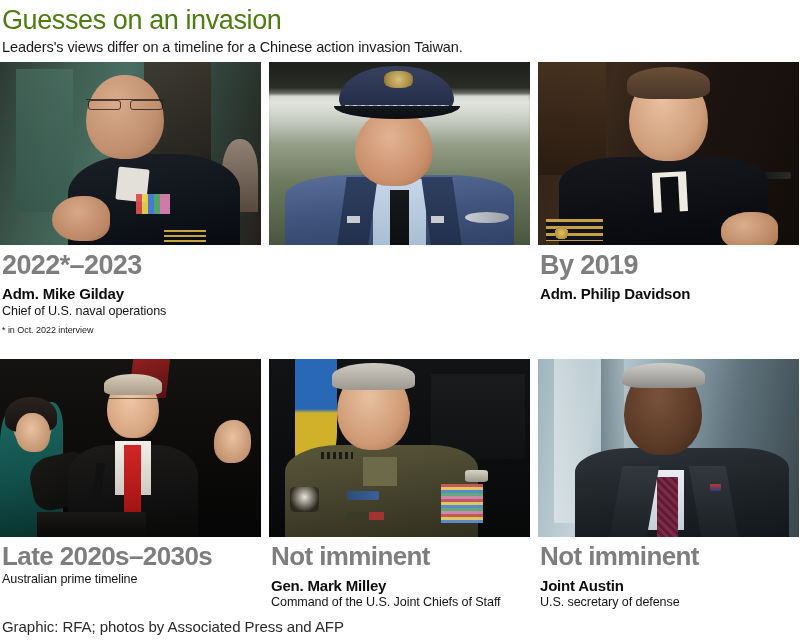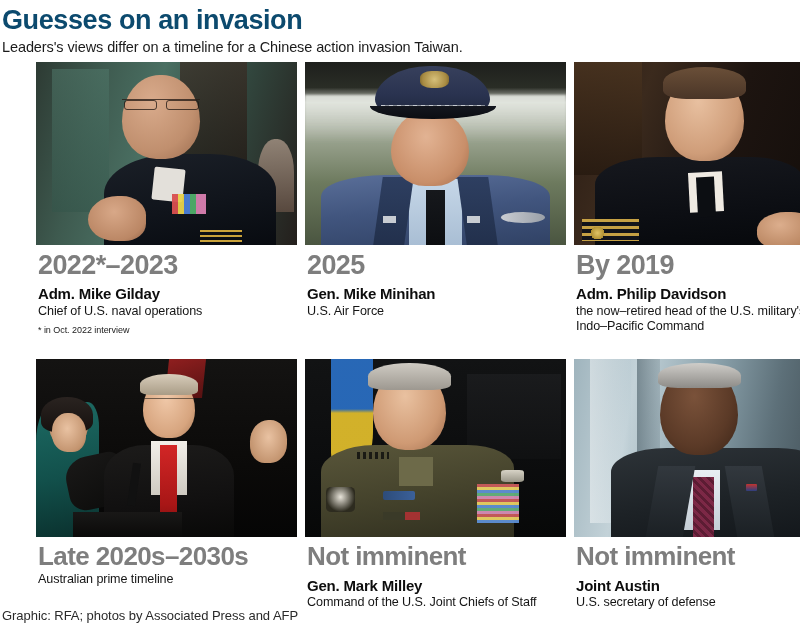--- a/index.html
+++ b/index.html
@@ -24,41 +24,40 @@
     position: relative;
   }
 
   
   .header {
     padding: 6px 0 0 2px;
   }
 
   .headline {
     font-size: 27px;
-    font-weight: 700;
+    font-weight: 400;
     letter-spacing: -0.4px;
-    color: #0c4a6e;
+    color: #4d7c0f;
     line-height: 1.08;
   }
 
   .subhead {
     font-size: 14.5px;
     font-weight: 400;
     color: #1b1b1b;
     margin-top: 4px;
     letter-spacing: -0.1px;
   }
 
   
   .grid {
     position: absolute;
     top: 62px;
     left: 0;
     width: 800px;
-    padding-left: 36px;
   }
 
   .row {
     display: flex;
     gap: 8px;
     width: 800px;
   }
 
   .card {
     width: 261px;
@@ -122,22 +121,22 @@
     font-size: 9px;
     font-weight: 400;
     color: #1a1a1a;
     margin-top: 6px;
     letter-spacing: -0.05px;
   }
 
   .credit {
     position: absolute;
     left: 2px;
-    bottom: 20px;
-    font-size: 13px;
+    bottom: 8px;
+    font-size: 15px;
     color: #2a2a2a;
     letter-spacing: -0.05px;
   }
 
   
 
   
   .bg { position: absolute; inset: 0; }
   .head {
     position: absolute;
@@ -549,25 +548,20 @@
             <div class="head"></div>
             <div class="cap"></div>
             <div class="capbraid"></div>
             <div class="capbrim"></div>
             <div class="capbadge"></div>
             <div class="wing"></div>
             <div class="usL"></div>
             <div class="usR"></div>
           </div>
         </div>
-        <div class="textblock">
-          <div class="big-label">2025</div>
-          <div class="person">Gen. Mike Minihan</div>
-          <div class="role">U.S. Air Force</div>
-        </div>
       </div>
 
       <div class="card">
         <div class="photo p3">
           <div class="photo-inner">
             <div class="bg"></div>
             <div class="woodL"></div>
             <div class="mic"></div>
             <div class="torso"></div>
             <div class="shirt"></div>
@@ -575,21 +569,20 @@
             <div class="head"></div>
             <div class="hair"></div>
             <div class="stripes"></div>
             <div class="star"></div>
             <div class="hand"></div>
           </div>
         </div>
         <div class="textblock">
           <div class="big-label">By 2019</div>
           <div class="person">Adm. Philip Davidson</div>
-          <div class="role">the now–retired head of the U.S. military's Indo–Pacific Command</div>
         </div>
       </div>
 
     </div>
 
     <div class="row row-2" style="margin-top:24px;">
 
       <div class="card">
         <div class="photo p4">
           <div class="photo-inner">

